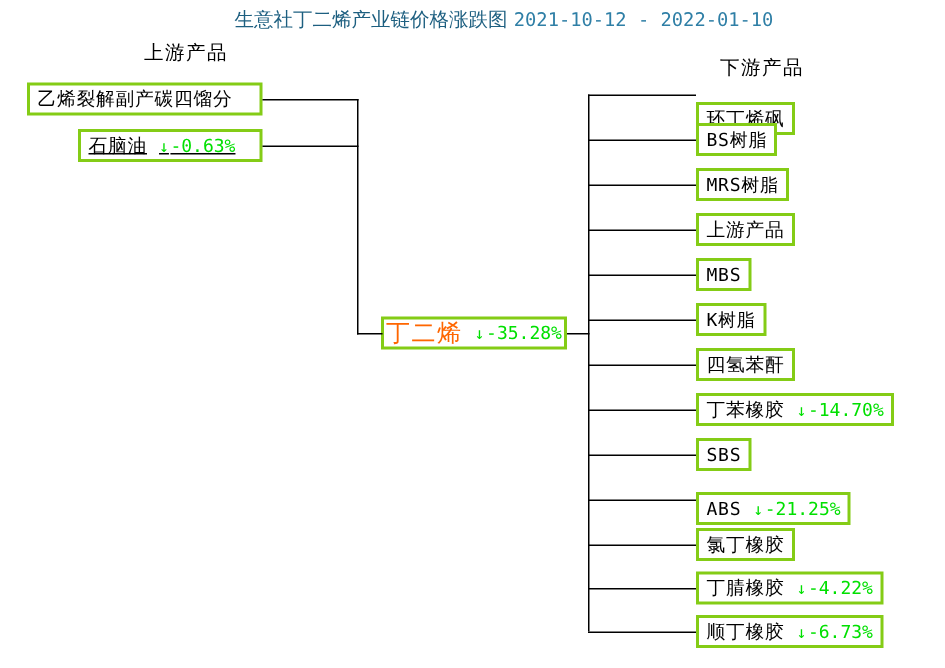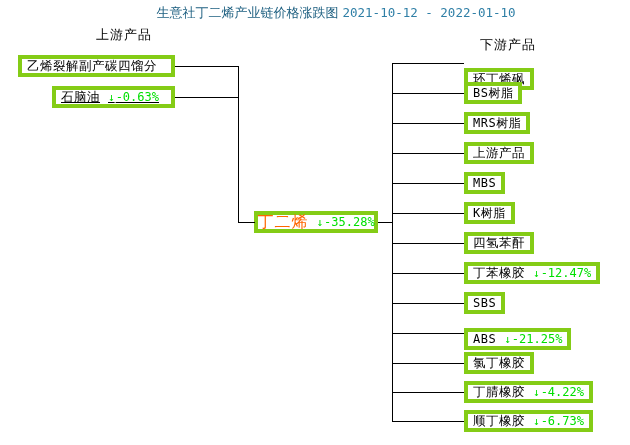--- a/index.html
+++ b/index.html
@@ -48,21 +48,21 @@
     white-space: nowrap;
     letter-spacing: 1px;
     font-family: "DejaVu Sans", sans-serif;
   }
   #header-upstream   { left: 96px;  top: 26px; }
   #header-downstream { left: 466px; top: 36px; margin-left: 14px; }
 
   
   .node {
     position: absolute;
-    border: 4px solid #84cc16;
+    border: 2px solid #84cc16;
     background: #ffffff;
     height: 22px;
     box-sizing: border-box;
     display: flex;
     align-items: center;
     white-space: nowrap;
     padding: 0 5px;
     font-size: 12.5px;
     color: #000000;
     font-family: "DejaVu Sans", sans-serif;
@@ -162,21 +162,21 @@
 <div class="node down latin" style="top:202px">
   <span>K树脂</span>
 
 </div>
 <div class="node down" style="top:232px">
   <span>四氢苯酐</span>
 
 </div>
 <div class="node down" style="top:262px">
   <span>丁苯橡胶</span>
-  <span class="pct"><span class="arrow">↓</span><span>-12.47%</span></span>
+  <span class="pct"><span class="arrow">↓</span><span>-14.70%</span></span>
 </div>
 <div class="node down latin" style="top:292px">
   <span>SBS</span>
 
 </div>
 <div class="node down latin" style="top:328px">
   <span>ABS</span>
   <span class="pct"><span class="arrow">↓</span><span>-21.25%</span></span>
 </div>
 <div class="node down" style="top:352px">

